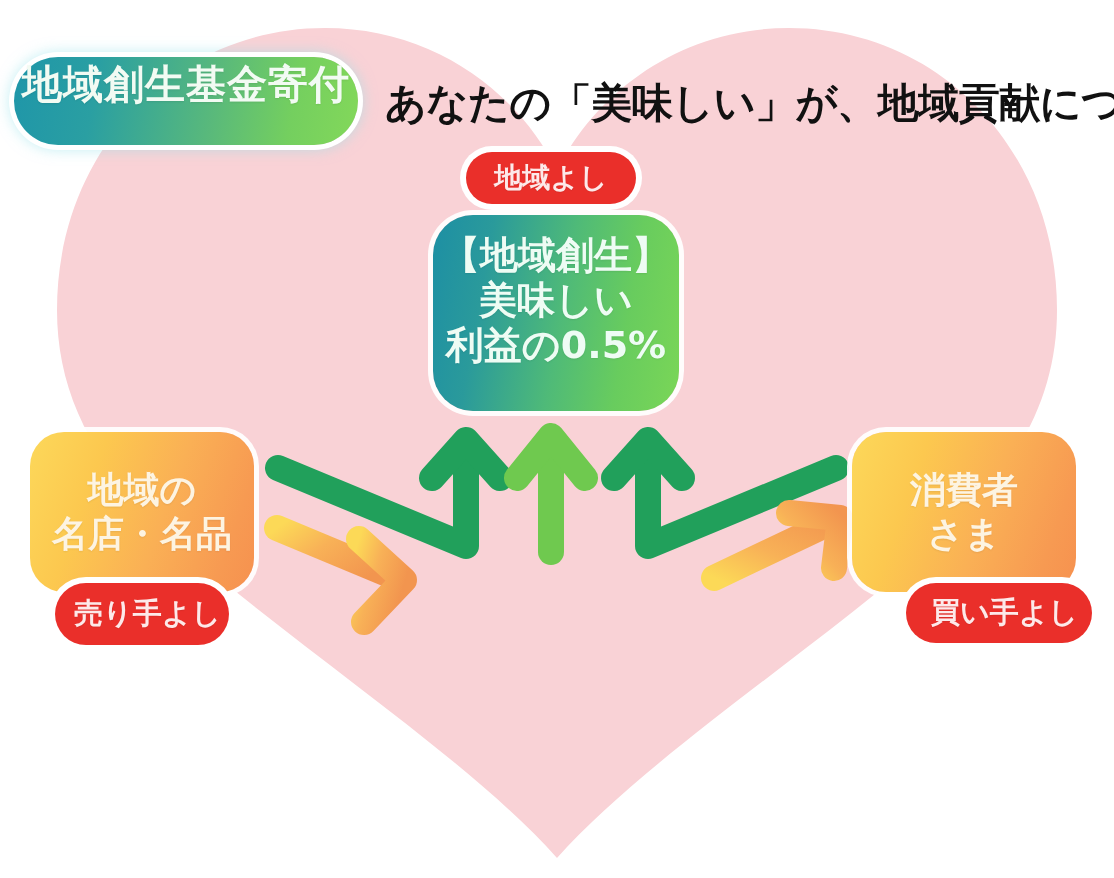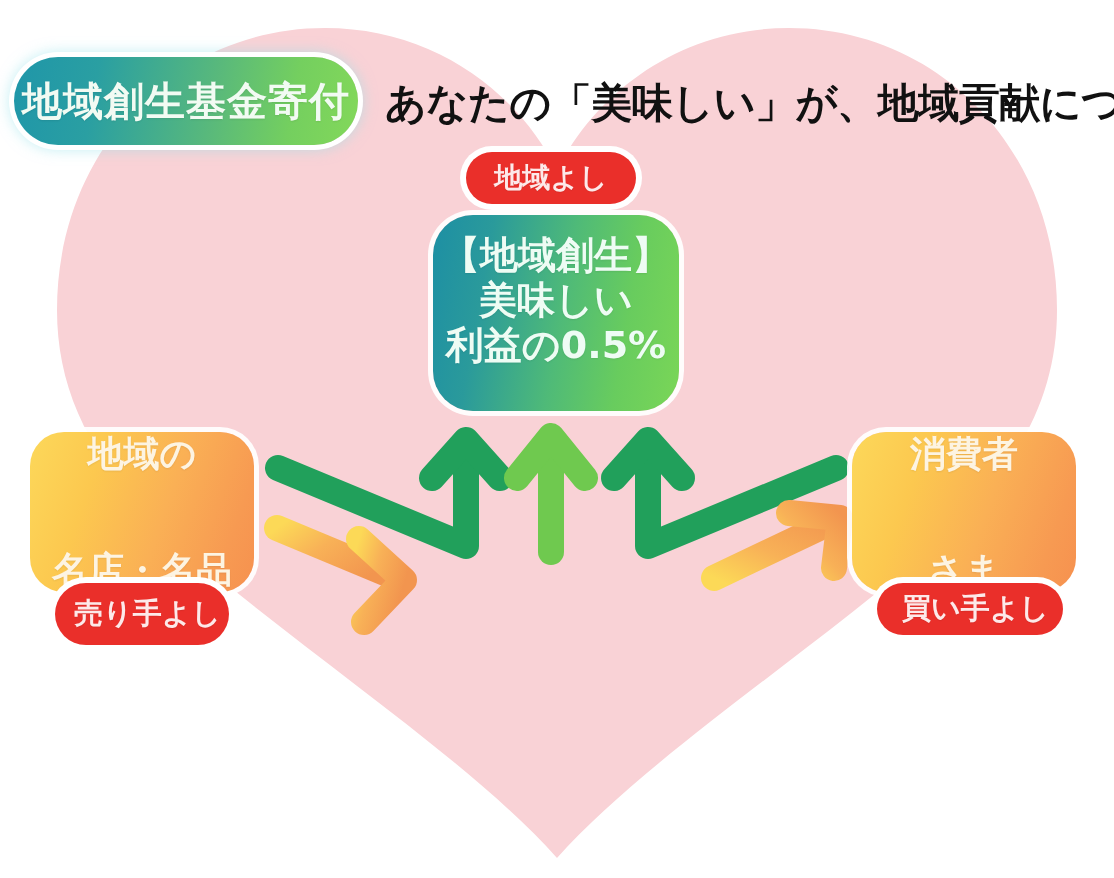--- a/index.html
+++ b/index.html
@@ -33,21 +33,21 @@
   .badge {
     position: absolute;
     left: 14px;
     top: 57px;
     width: 344px;
     height: 88px;
     border-radius: 44px;
     background: linear-gradient(100deg, #1f96a9 0%, #2a9fa2 24%, #59b97b 58%, #74cf5f 80%, #83d85a 100%);
     box-shadow: 0 0 0 5px #ffffff, 0 0 14px 5px rgba(150, 225, 235, 0.55);
     display: flex;
-    align-items: center;
+    align-items: flex-start;
     justify-content: center;
   }
   .badge-text {
     color: #f2fbf3;
     font-size: 40px;
     font-weight: bold;
     letter-spacing: 1px;
     white-space: nowrap;
     text-shadow: 0 1px 2px rgba(0,0,0,0.08);
   }
@@ -78,21 +78,21 @@
     pointer-events: none;
   }
 
   
   .card {
     position: absolute;
     border-radius: 34px;
     display: flex;
     flex-direction: column;
     align-items: center;
-    justify-content: space-between;
+    justify-content: center;
     box-shadow: 0 0 0 5px rgba(255,255,255,0.92);
   }
   .card-text {
     color: #fdf4e2;
     font-weight: bold;
     text-align: center;
     line-height: 1.22;
     text-shadow: 0 1px 2px rgba(0,0,0,0.07);
   }
 
@@ -160,24 +160,24 @@
   .pill-center .pill-text { font-size: 28px; }
 
   .pill-left {
     left: 55px;
     top: 583px;
     width: 174px;
     height: 62px;
     border-radius: 31px;
   }
   .pill-right {
-    left: 877px;
+    left: 906px;
     top: 583px;
     width: 186px;
-    height: 52px;
+    height: 60px;
     border-radius: 31px;
   }
   .pill-left .pill-text,
   .pill-right .pill-text { font-size: 29px; margin-left: 11px; }
 
   
   .red-heart-wrap {
     position: absolute;
     left: 388px;
     top: 545px;

